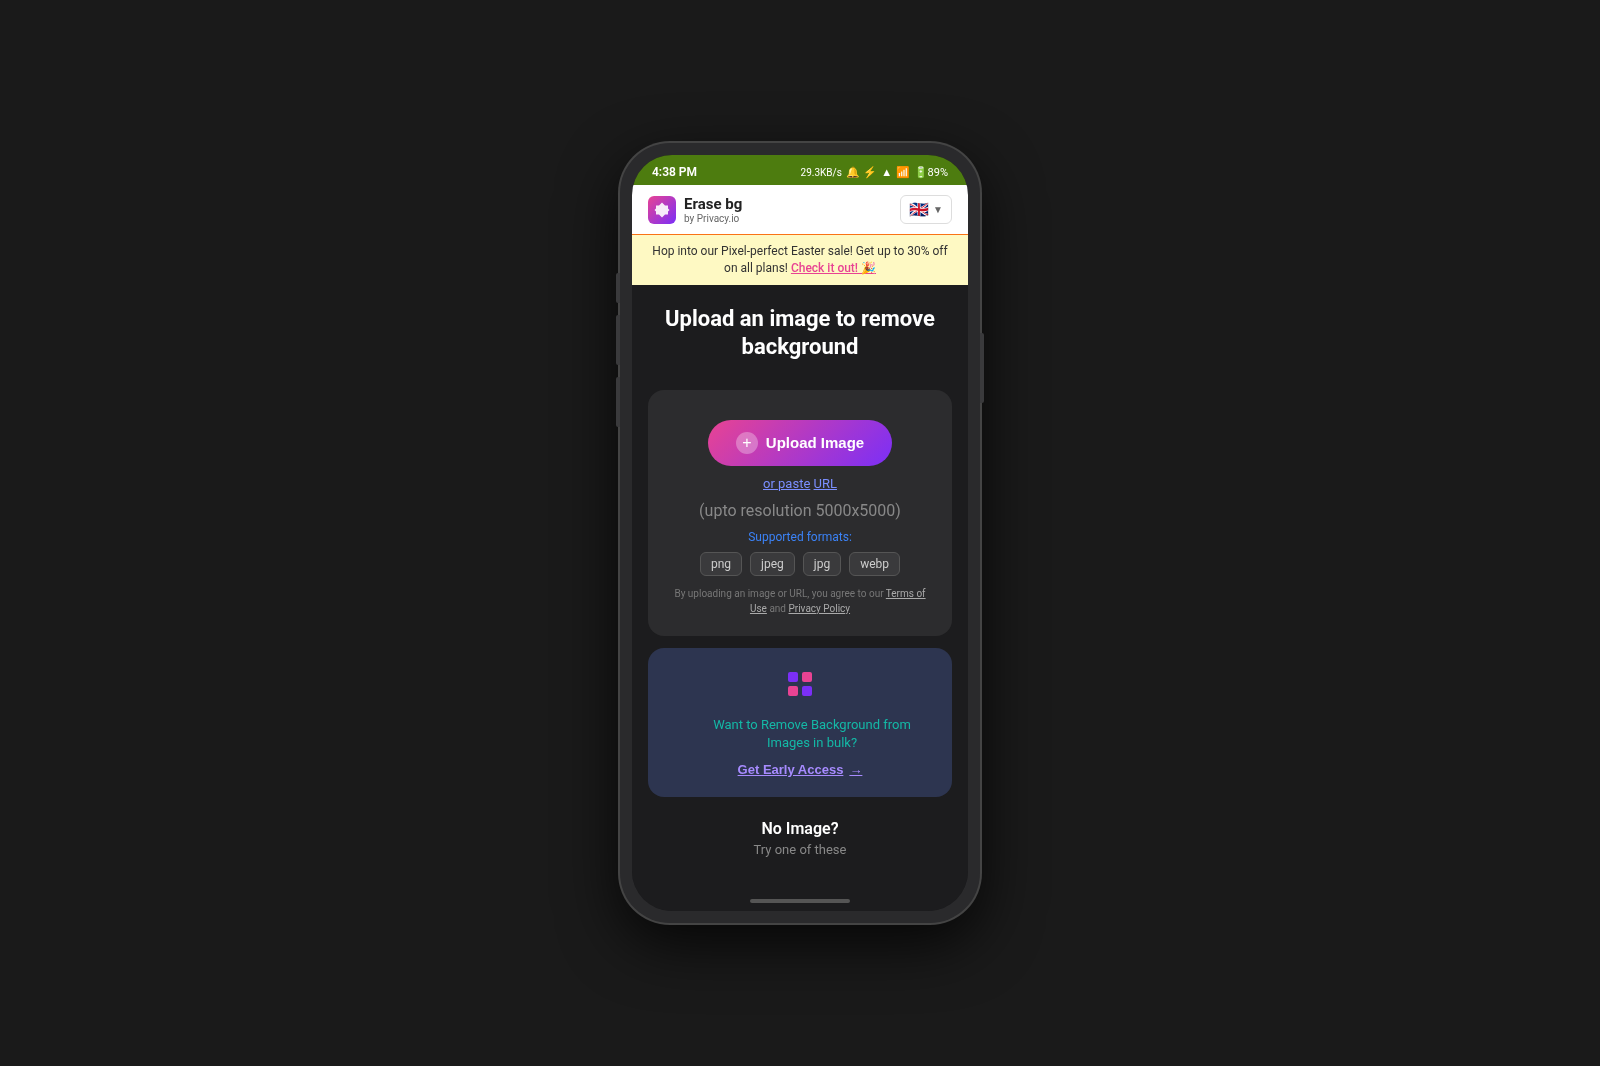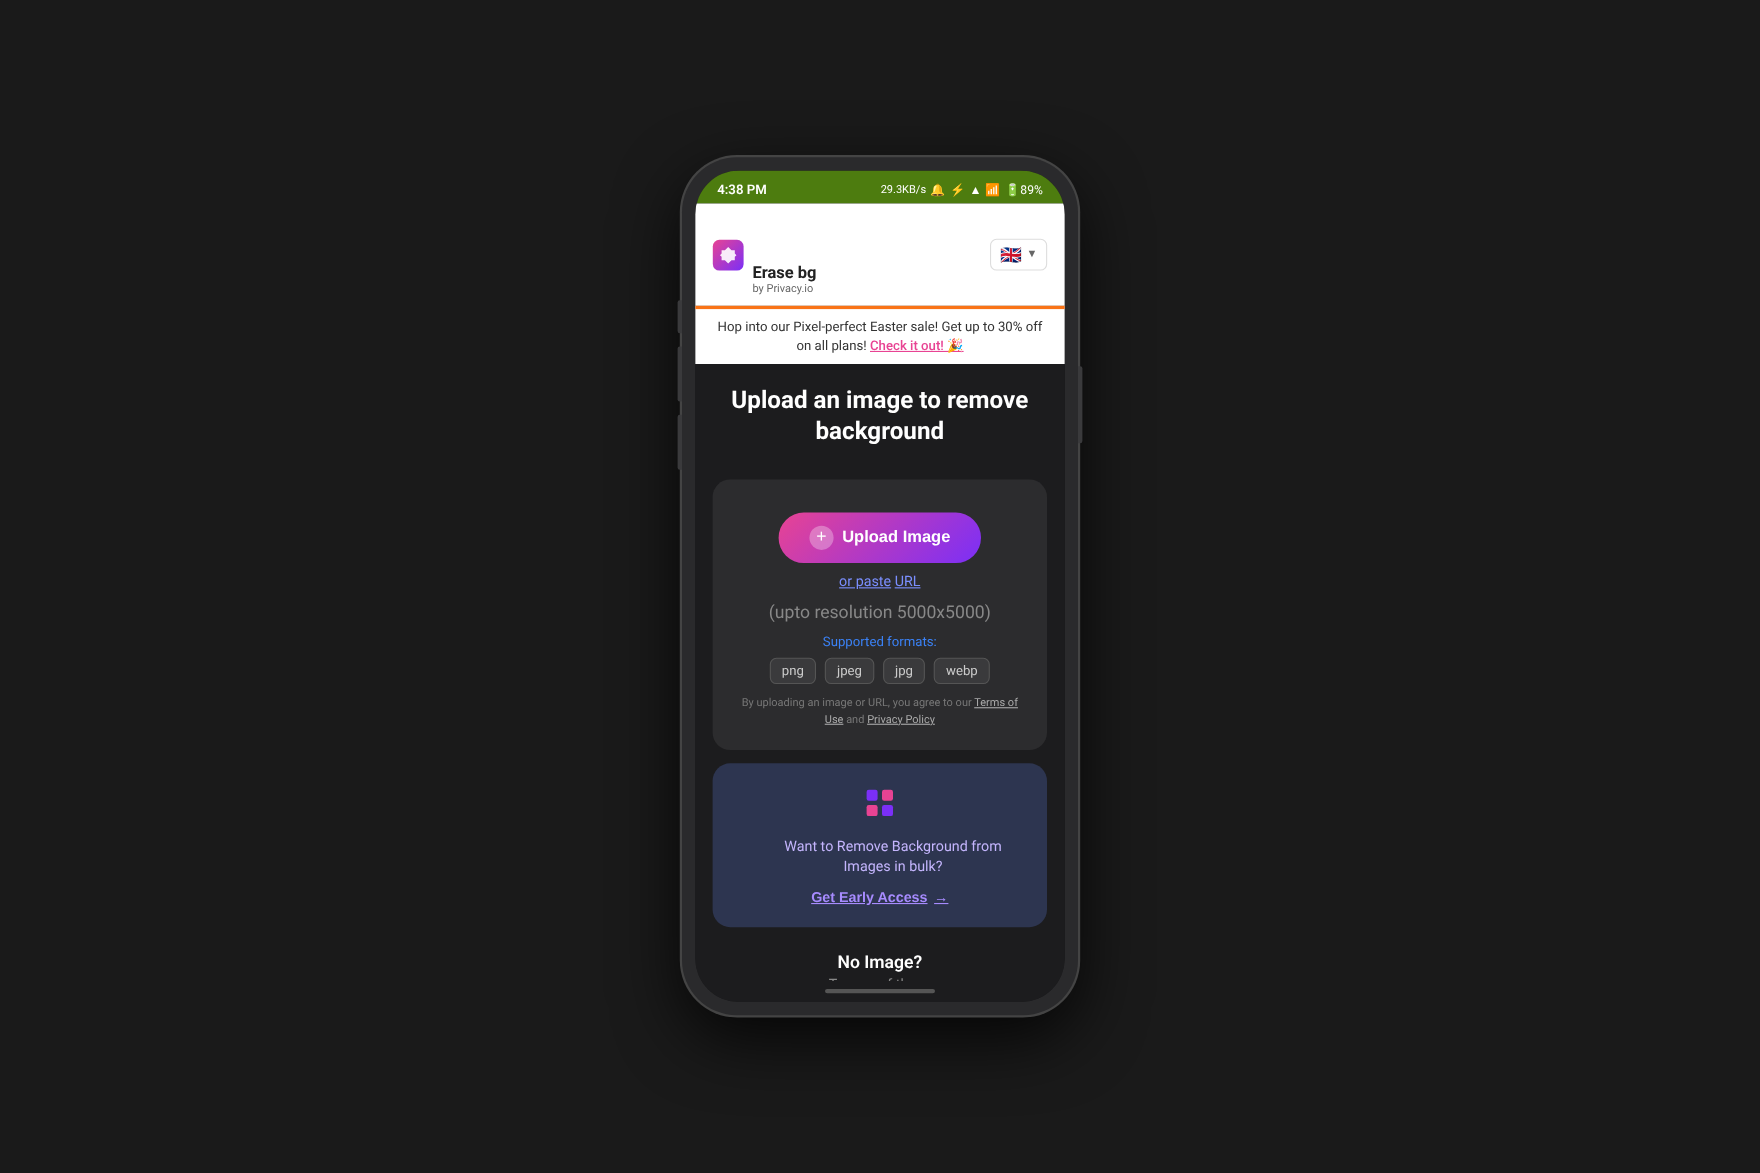--- a/index.html
+++ b/index.html
@@ -72,21 +72,20 @@
       display: flex;
       align-items: center;
       justify-content: center;
       color: white;
       font-size: 14px;
       font-weight: bold;
     }
     .logo-text-area {
       display: flex;
       flex-direction: column;
-      margin-top: 44px;
     }
     .logo-title {
       font-size: 15px;
       font-weight: 700;
       color: #222;
     }
     .logo-subtitle {
       font-size: 10px;
       color: #666;
     }
@@ -101,26 +100,26 @@
     }
     .flag {
       font-size: 16px;
     }
     .chevron-down {
       color: #666;
       font-size: 10px;
     }
     
     .promo-banner {
-      background: #ffffff;
+      background: #fef9c3;
       padding: 8px 16px;
       text-align: center;
       font-size: 12px;
       color: #333;
-      border-top: 3px solid #f97316;
+      border-top: 1px solid #f97316;
       flex-shrink: 0;
       line-height: 1.4;
     }
     .promo-link {
       color: #e84393;
       text-decoration: underline;
       cursor: pointer;
       font-weight: 500;
     }
     
@@ -232,21 +231,21 @@
     }
     .bulk-icon {
       color: #7b2ff7;
       font-size: 24px;
     }
     .bulk-icon svg {
       width: 32px;
       height: 32px;
     }
     .bulk-text {
-      color: #c4b5fd;
+      color: #14b8a6;
       font-size: 13px;
       text-align: center;
       line-height: 1.4;
       margin-left: 24px;
     }
     .early-access-btn {
       display: flex;
       align-items: center;
       gap: 6px;
       color: #a78bff;

